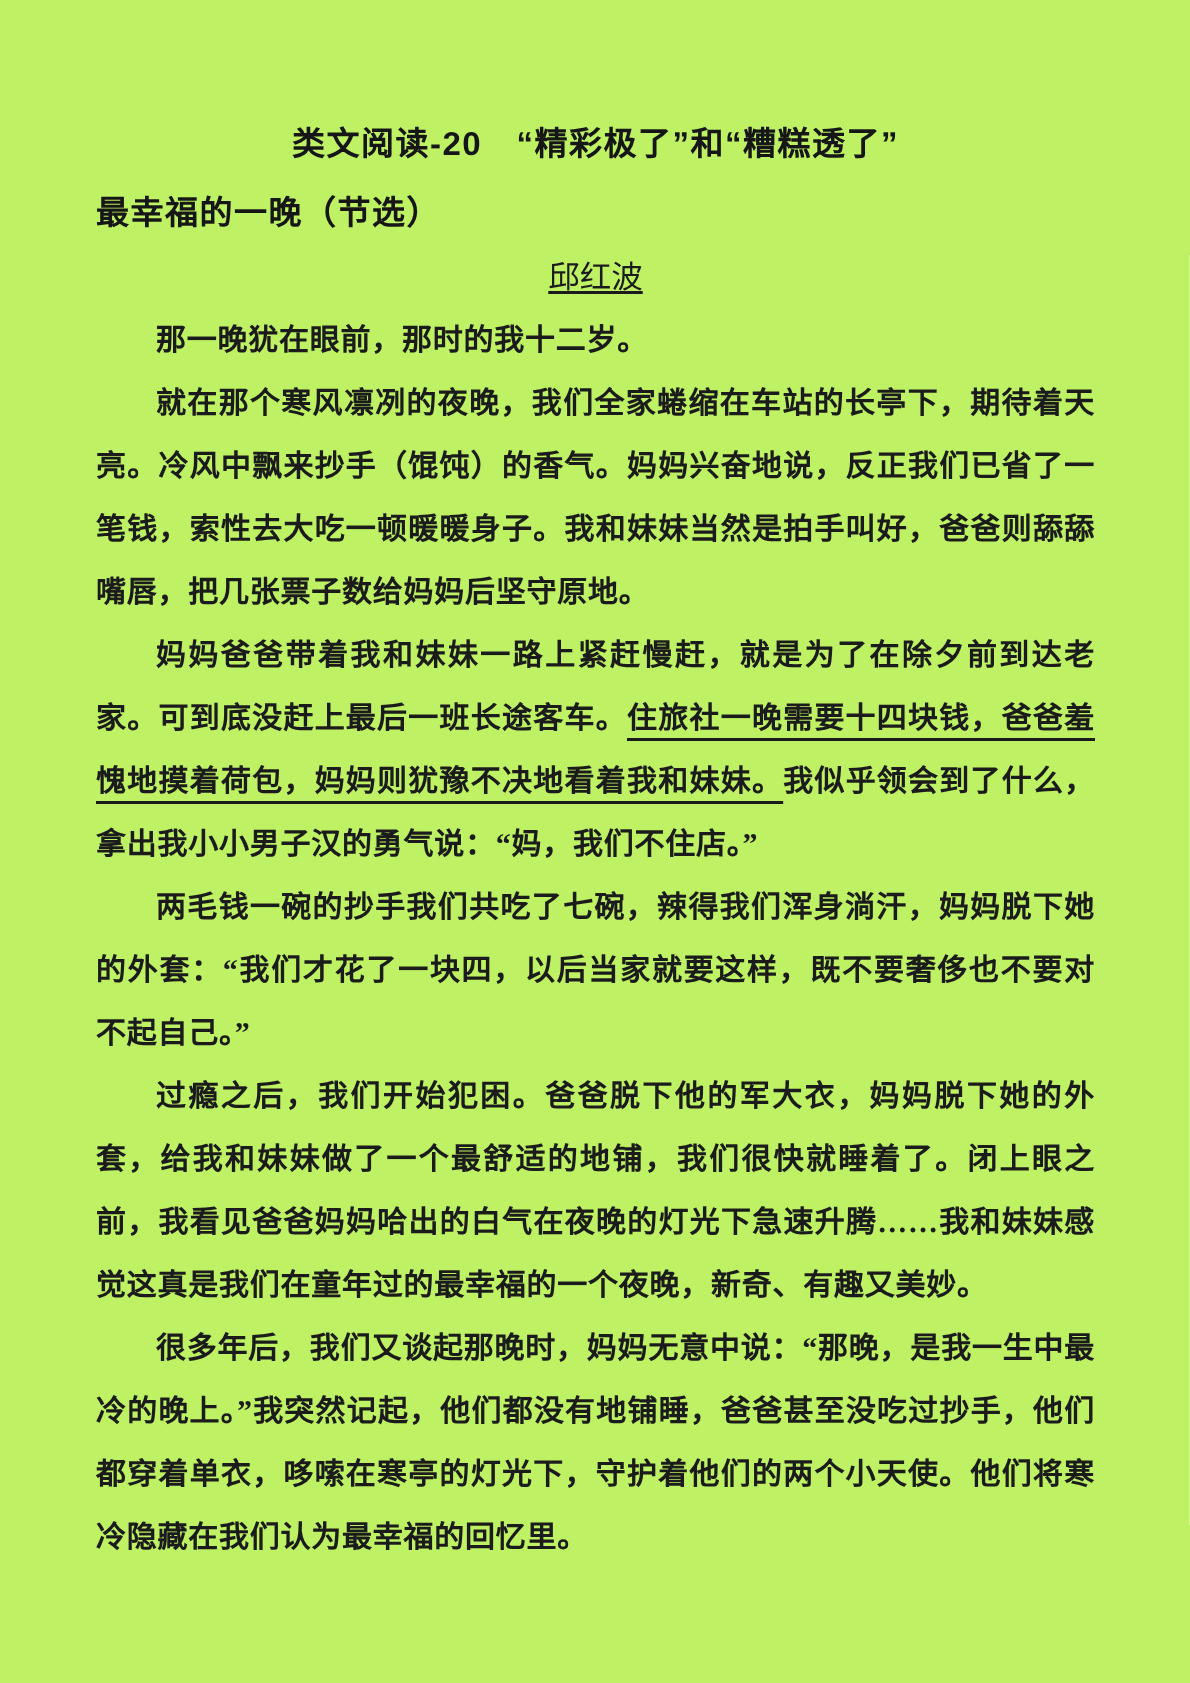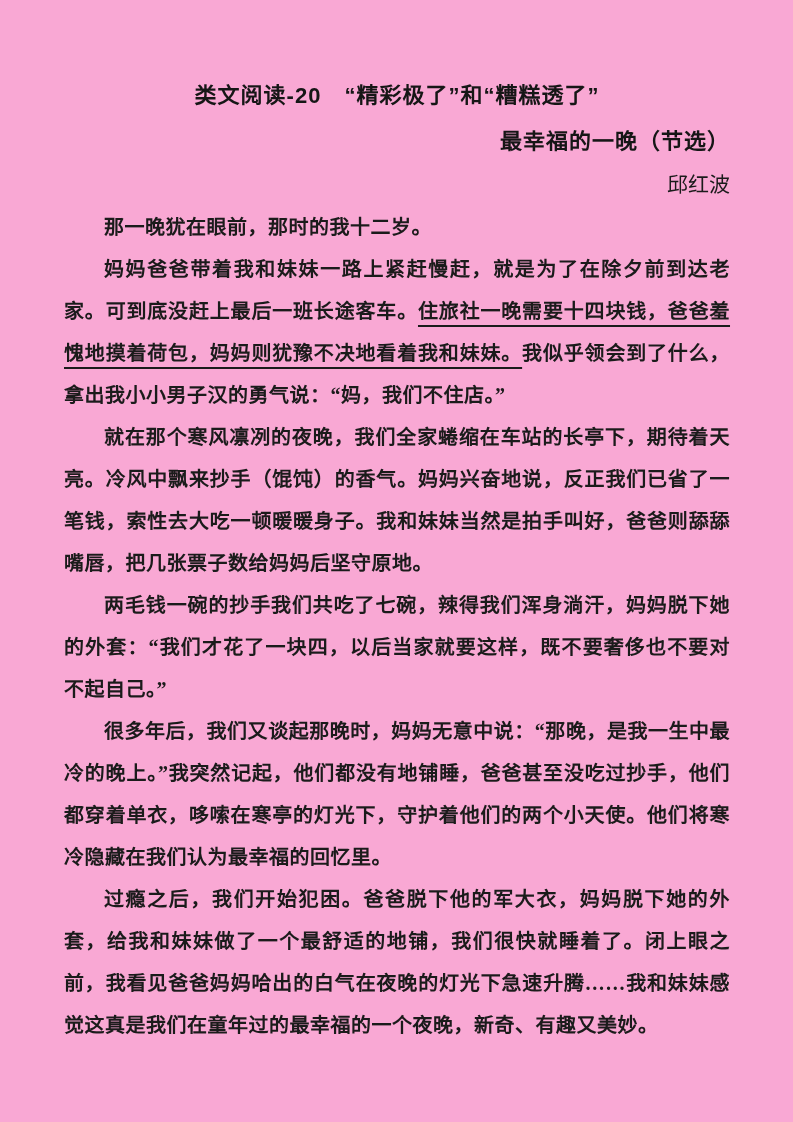--- a/index.html
+++ b/index.html
@@ -14,52 +14,53 @@
     height: 1122px;
     margin: 0 auto;
     overflow: hidden;
     color: #1b1b1b;
     font-family: "Liberation Serif", "DejaVu Serif", serif;
   }
 
   .page {
     width: 793px;
     height: 1122px;
-    background: #f9a8d4;
+    background: #bef264;
     padding: 82px 63px 0 64px;
   }
 
   .doc-title {
     font-family: "Liberation Sans", "DejaVu Sans", sans-serif;
     font-size: 22px;
     font-weight: 700;
     text-align: center;
     line-height: 28px;
     letter-spacing: 1px;
     color: #161616;
   }
 
   .doc-subtitle {
     font-family: "Liberation Sans", "DejaVu Sans", sans-serif;
     font-size: 22px;
     font-weight: 700;
-    text-align: right;
+    text-align: left;
     line-height: 28px;
     letter-spacing: 1px;
     margin-top: 18px;
     color: #161616;
   }
 
   .doc-author {
     font-size: 21px;
     font-weight: 400;
-    text-align: right;
+    text-align: center;
     line-height: 26px;
     margin-top: 16px;
     color: #1b1b1b;
+    text-decoration: underline;
   }
 
   .article {
     margin-top: 8px;
   }
 
   .article p {
     font-size: 20px;
     line-height: 42px;
     text-align: justify;
@@ -84,25 +85,25 @@
   <h1 class="doc-title">类文阅读-20　“精彩极了”和“糟糕透了”</h1>
 
   <h2 class="doc-subtitle">最幸福的一晚（节选）</h2>
 
   <div class="doc-author">邱红波</div>
 
   <div class="article">
 
     <p>那一晚犹在眼前，那时的我十二岁。</p>
 
+    <p>就在那个寒风凛冽的夜晚，我们全家蜷缩在车站的长亭下，期待着天亮。冷风中飘来抄手（馄饨）的香气。妈妈兴奋地说，反正我们已省了一笔钱，索性去大吃一顿暖暖身子。我和妹妹当然是拍手叫好，爸爸则舔舔嘴唇，把几张票子数给妈妈后坚守原地。</p>
+
     <p><span>妈妈爸爸带着我和妹妹一路上紧赶慢赶，就是为了在除夕前到达老家。可到底没赶上最后一班长途客车。</span><span class="underline">住旅社一晚需要十四块钱，爸爸羞愧地摸着荷包，妈妈则犹豫不决地看着我和妹妹。</span><span>我似乎领会到了什么，拿出我小小男子汉的勇气说：“妈，我们不住店。”</span></p>
-
-    <p>就在那个寒风凛冽的夜晚，我们全家蜷缩在车站的长亭下，期待着天亮。冷风中飘来抄手（馄饨）的香气。妈妈兴奋地说，反正我们已省了一笔钱，索性去大吃一顿暖暖身子。我和妹妹当然是拍手叫好，爸爸则舔舔嘴唇，把几张票子数给妈妈后坚守原地。</p>
 
     <p>两毛钱一碗的抄手我们共吃了七碗，辣得我们浑身淌汗，妈妈脱下她的外套：“我们才花了一块四，以后当家就要这样，既不要奢侈也不要对不起自己。”</p>
 
+    <p>过瘾之后，我们开始犯困。爸爸脱下他的军大衣，妈妈脱下她的外套，给我和妹妹做了一个最舒适的地铺，我们很快就睡着了。闭上眼之前，我看见爸爸妈妈哈出的白气在夜晚的灯光下急速升腾……我和妹妹感觉这真是我们在童年过的最幸福的一个夜晚，新奇、有趣又美妙。</p>
+
     <p>很多年后，我们又谈起那晚时，妈妈无意中说：“那晚，是我一生中最冷的晚上。”我突然记起，他们都没有地铺睡，爸爸甚至没吃过抄手，他们都穿着单衣，哆嗦在寒亭的灯光下，守护着他们的两个小天使。他们将寒冷隐藏在我们认为最幸福的回忆里。</p>
-
-    <p>过瘾之后，我们开始犯困。爸爸脱下他的军大衣，妈妈脱下她的外套，给我和妹妹做了一个最舒适的地铺，我们很快就睡着了。闭上眼之前，我看见爸爸妈妈哈出的白气在夜晚的灯光下急速升腾……我和妹妹感觉这真是我们在童年过的最幸福的一个夜晚，新奇、有趣又美妙。</p>
 
   </div>
 
 </div>
 
 </body></html>

